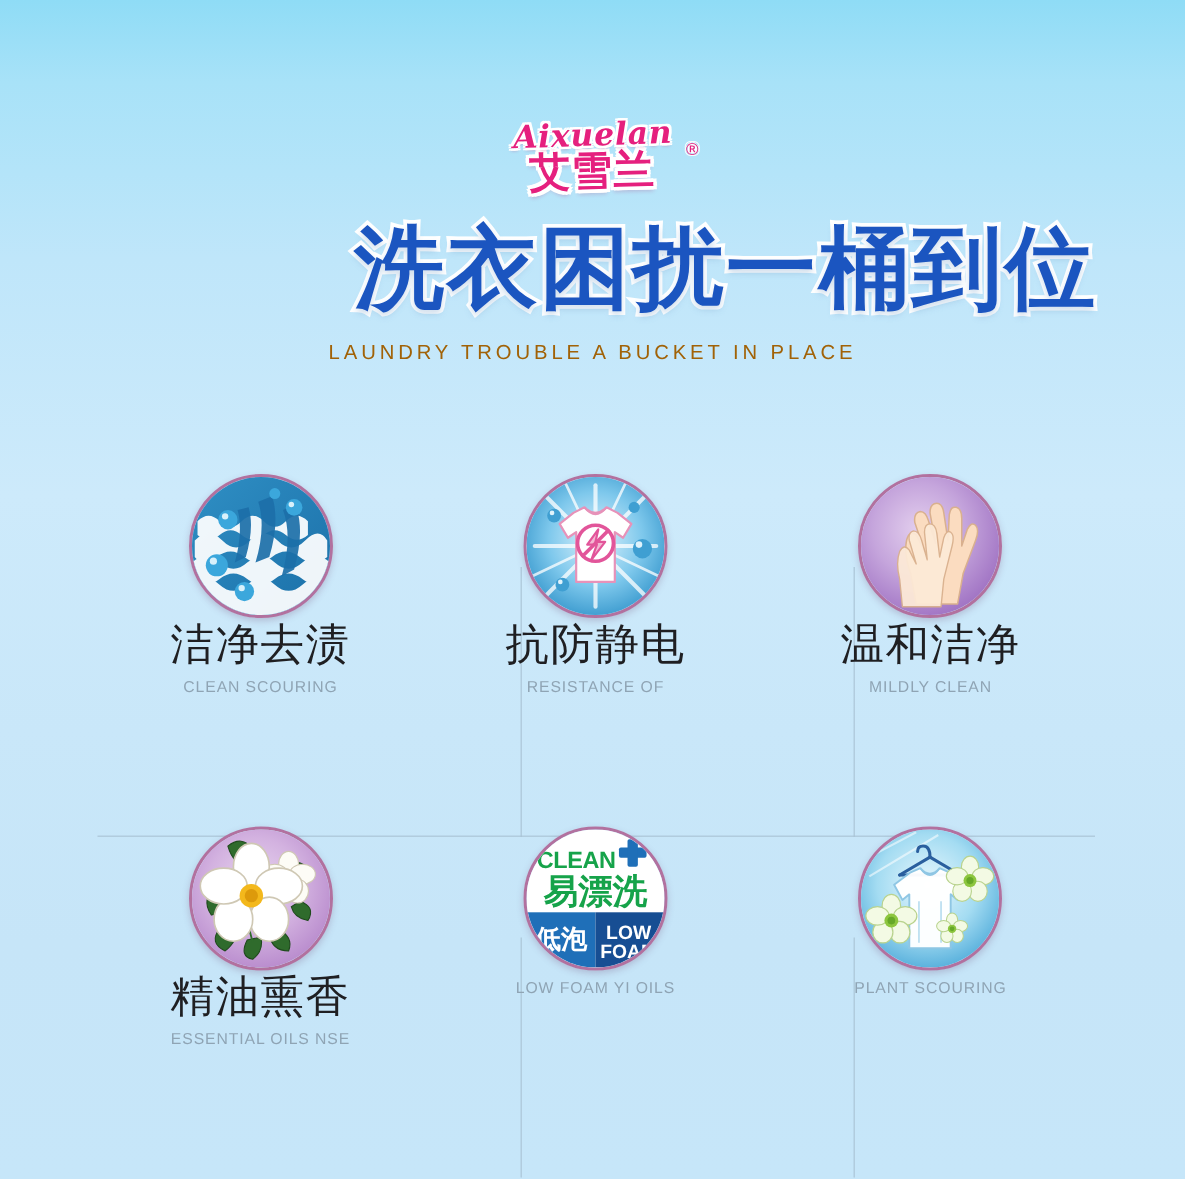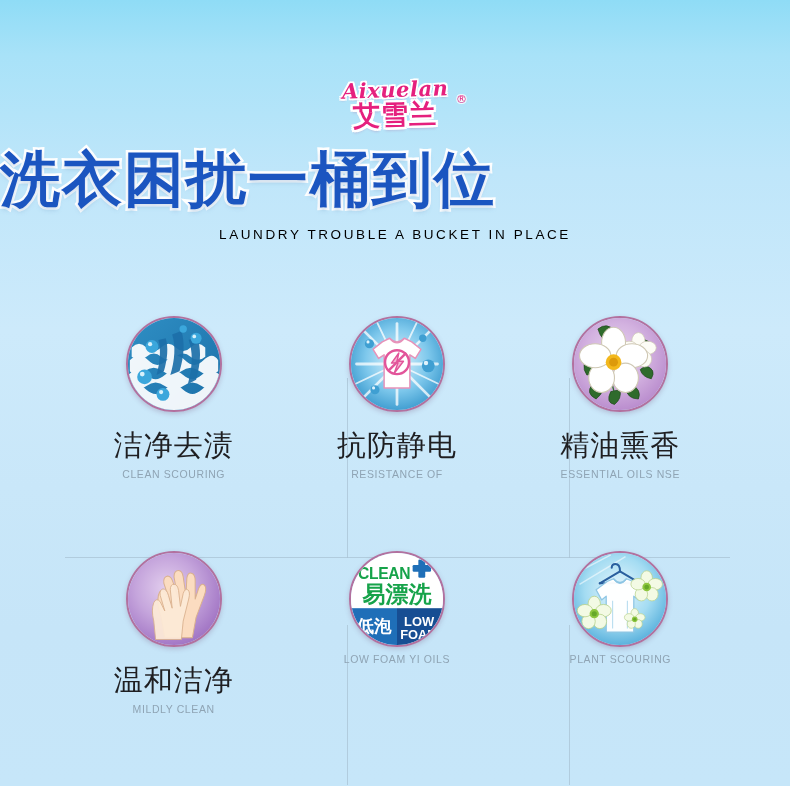--- a/index.html
+++ b/index.html
@@ -91,42 +91,42 @@
     font-family: "DejaVu Sans", sans-serif;
     text-shadow: -1px -1px 0 #fff, 1px -1px 0 #fff, -1px 1px 0 #fff, 1px 1px 0 #fff;
   }
 
   
   .headline {
     position: absolute;
     top: 148px;
     left: 0;
     width: 732px;
-    text-align: left;
+    text-align: right;
     font-family: "DejaVu Sans", sans-serif;
     font-weight: bold;
     font-size: 60px;
     line-height: 1.05;
     letter-spacing: 2px;
     color: #1b55c0;
     -webkit-text-stroke: 5px #ffffff;
     paint-order: stroke fill;
     text-shadow: 0 3px 4px rgba(120,160,200,.35);
   }
 
   .subhead {
     position: absolute;
     top: 227px;
     left: 0;
     width: 790px;
     text-align: center;
     font-family: "Liberation Sans", sans-serif;
     font-size: 13.5px;
     letter-spacing: 2.6px;
-    color: #000000;
+    color: #a16207;
   }
 
   
   .grid {
     position: absolute;
     top: 310px;
     left: 62px;
     width: 670px;
     height: 470px;
     display: grid;
@@ -173,21 +173,21 @@
     border-radius: 50%;
     position: relative;
     overflow: hidden;
     border: 2.5px solid #b2719f;
     box-shadow: 0 2px 5px rgba(120,90,130,.30);
     flex: none;
   }
   .circle svg { display: block; width: 100%; height: 100%; }
 
   .label-cn {
-    margin-top: 18px;
+    margin-top: 2px;
     font-family: "DejaVu Sans", sans-serif;
     font-size: 29px;
     color: #1f1f22;
     letter-spacing: 1px;
     line-height: 1.1;
     white-space: nowrap;
   }
   .label-en {
     margin-top: 6px;
     font-family: Liberation Sans, sans-serif;
@@ -301,20 +301,50 @@
         </svg>
       </div>
       <div class="label-cn">抗防静电</div>
       <div class="label-en">RESISTANCE OF</div>
     </div>
 
     <div class="cell">
       <div class="circle">
         <svg viewBox="0 0 100 100">
           <defs>
+            <radialGradient id="g3" cx="42%" cy="38%" r="70%">
+              <stop offset="0" stop-color="#e3cfee"></stop>
+                <stop offset="48%" stop-color="#c5a5dc"></stop>
+                <stop offset="100%" stop-color="#9b6cc0"></stop>
+            </radialGradient>
+          </defs>
+          <rect width="100" height="100" fill="url(#g3)"></rect>
+          <g fill="#fbdcc0" stroke="#d9b08e" stroke-width="1.1" stroke-linejoin="round">
+            <path d="M40 92 L36 70 Q31 56 33 46 Q35 38 40 42 L46 54
+                     L39 33 Q38 26 43 25 Q47 25 49 32 L54 48
+                     L50 26 Q50 19 55 19 Q59 19 60 26 L63 46
+                     L64 27 Q65 21 69 22 Q73 23 73 30 L73 50
+                     L77 38 Q80 32 83 35 Q86 38 83 46 L74 70 L70 92 Z"></path>
+          </g>
+          <g fill="#fce9d6" stroke="#d9b08e" stroke-width="1" stroke-linejoin="round" opacity=".95">
+            <path d="M30 94 L28 74 Q25 62 28 54 Q31 48 35 53 L40 63
+                     L35 46 Q34 40 38 39 Q42 39 44 46 L48 60
+                     L46 40 Q46 34 50 34 Q54 34 55 41 L57 58
+                     L60 44 Q62 38 65 40 Q68 42 66 50 L60 74 L58 94 Z"></path>
+          </g>
+        </svg>
+      </div>
+      <div class="label-cn">温和洁净</div>
+      <div class="label-en">MILDLY CLEAN</div>
+    </div>
+
+    <div class="cell">
+      <div class="circle">
+        <svg viewBox="0 0 100 100">
+          <defs>
             <radialGradient id="g4" cx="46%" cy="40%" r="68%">
               <stop offset="0" stop-color="#e8d5ef"></stop>
                 <stop offset="50%" stop-color="#d3b2e0"></stop>
                 <stop offset="100%" stop-color="#b383c9"></stop>
             </radialGradient>
           </defs>
           <rect width="100" height="100" fill="url(#g4)"></rect>
           <g fill="#2f6b2c" stroke="#1f4a1d" stroke-width=".8">
             <path d="M18 42 Q6 50 14 62 Q26 60 30 48 Z"></path>
             <path d="M44 14 Q36 4 26 12 Q30 26 42 28 Z"></path>
@@ -354,50 +384,20 @@
           </g>
         </svg>
       </div>
       <div class="label-cn">精油熏香</div>
       <div class="label-en">ESSENTIAL OILS NSE</div>
     </div>
 
     <div class="cell">
       <div class="circle">
         <svg viewBox="0 0 100 100">
-          <defs>
-            <radialGradient id="g3" cx="42%" cy="38%" r="70%">
-              <stop offset="0" stop-color="#e3cfee"></stop>
-                <stop offset="48%" stop-color="#c5a5dc"></stop>
-                <stop offset="100%" stop-color="#9b6cc0"></stop>
-            </radialGradient>
-          </defs>
-          <rect width="100" height="100" fill="url(#g3)"></rect>
-          <g fill="#fbdcc0" stroke="#d9b08e" stroke-width="1.1" stroke-linejoin="round">
-            <path d="M40 92 L36 70 Q31 56 33 46 Q35 38 40 42 L46 54
-                     L39 33 Q38 26 43 25 Q47 25 49 32 L54 48
-                     L50 26 Q50 19 55 19 Q59 19 60 26 L63 46
-                     L64 27 Q65 21 69 22 Q73 23 73 30 L73 50
-                     L77 38 Q80 32 83 35 Q86 38 83 46 L74 70 L70 92 Z"></path>
-          </g>
-          <g fill="#fce9d6" stroke="#d9b08e" stroke-width="1" stroke-linejoin="round" opacity=".95">
-            <path d="M30 94 L28 74 Q25 62 28 54 Q31 48 35 53 L40 63
-                     L35 46 Q34 40 38 39 Q42 39 44 46 L48 60
-                     L46 40 Q46 34 50 34 Q54 34 55 41 L57 58
-                     L60 44 Q62 38 65 40 Q68 42 66 50 L60 74 L58 94 Z"></path>
-          </g>
-        </svg>
-      </div>
-      <div class="label-cn">温和洁净</div>
-      <div class="label-en">MILDLY CLEAN</div>
-    </div>
-
-    <div class="cell">
-      <div class="circle">
-        <svg viewBox="0 0 100 100">
           <rect width="100" height="100" fill="#ffffff"></rect>
           <rect x="0" y="60" width="50" height="40" fill="#1f6fb8"></rect>
           <rect x="50" y="60" width="50" height="40" fill="#174e93"></rect>
           <text x="36" y="28" text-anchor="middle" font-family="Liberation Sans, sans-serif" font-size="17" font-weight="bold" fill="#16a34a" letter-spacing="-.3">CLEAN</text>
           <g fill="#1f6fb8">
             <rect x="67" y="13" width="20" height="7.5" rx="1.4"></rect>
             <rect x="73.2" y="7" width="7.5" height="20" rx="1.4"></rect>
           </g>
           <text x="50" y="53" text-anchor="middle" font-family="DejaVu Sans, sans-serif" font-size="25" font-weight="bold" fill="#16a34a">易漂洗</text>
           <text x="25" y="86" text-anchor="middle" font-family="DejaVu Sans, sans-serif" font-size="19" font-weight="bold" fill="#ffffff">低泡</text>

